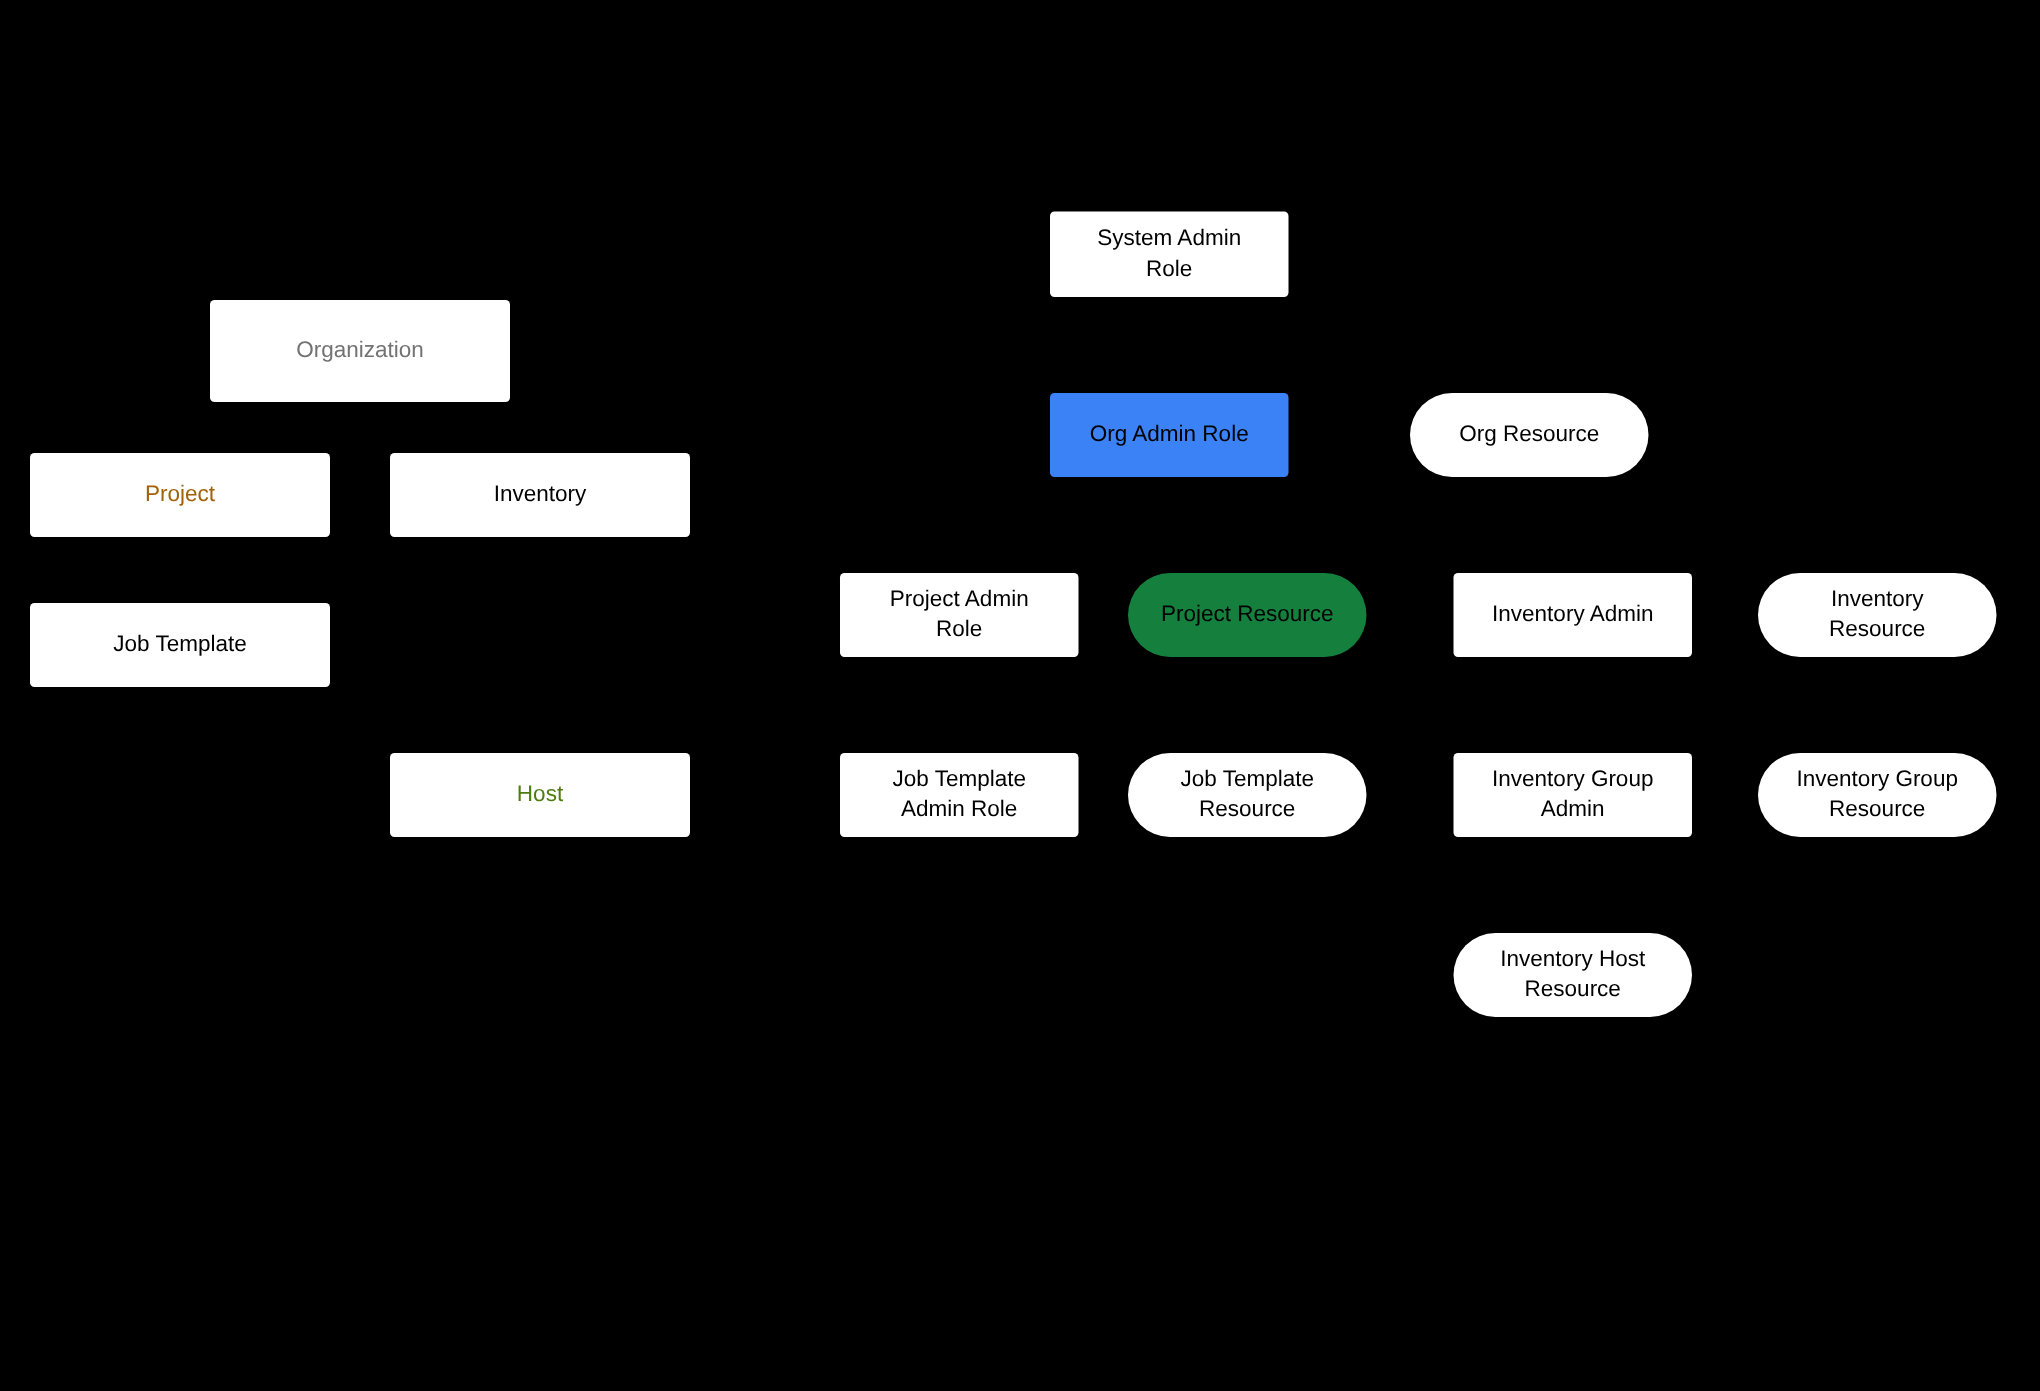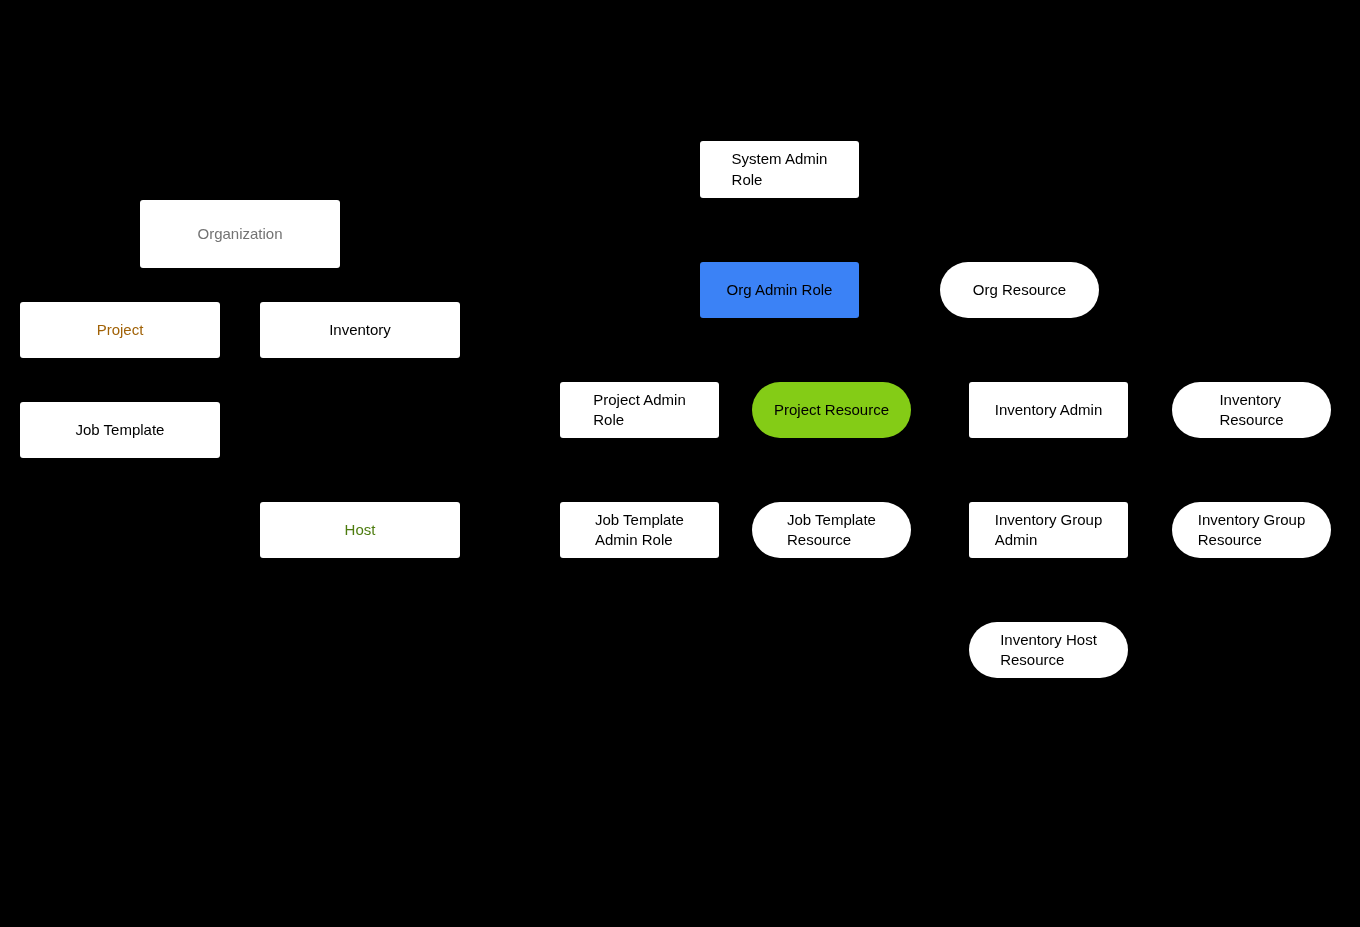--- a/index.html
+++ b/index.html
@@ -15,21 +15,21 @@
     overflow: hidden;
     font-family: "Liberation Sans", sans-serif;
   }
   .node {
     position: absolute;
     background: #ffffff;
     color: #000000;
     display: flex;
     align-items: center;
     justify-content: center;
-    text-align: left;
+    text-align: center;
     font-size: 15px;
     line-height: 1.35;
     box-sizing: border-box;
     padding: 2px 4px;
     white-space: pre-line;
   }
   .rect {
     border-radius: 3px;
   }
   .pill {
@@ -44,21 +44,21 @@
     <div class="node rect" style="left: 20px; top: 302px; width: 200px; height: 56px; background: rgb(255, 255, 255); color: #a16207;">Project</div>
     <div class="node rect" style="left: 260px; top: 302px; width: 200px; height: 56px; background: rgb(255, 255, 255); color: rgb(0, 0, 0);">Inventory</div>
     <div class="node rect" style="left: 20px; top: 402px; width: 200px; height: 56px; background: rgb(255, 255, 255); color: rgb(0, 0, 0);">Job Template</div>
     <div class="node rect" style="left: 260px; top: 502px; width: 200px; height: 56px; background: rgb(255, 255, 255); color: #4d7c0f;">Host</div>
     <div class="node rect" style="left: 700px; top: 141px; width: 159px; height: 57px; background: rgb(255, 255, 255); color: rgb(0, 0, 0);">System Admin
 Role</div>
     <div class="node rect" style="left: 700px; top: 262px; width: 159px; height: 56px; background: #3b82f6; color: rgb(0, 0, 0);">Org Admin Role</div>
     <div class="node pill" style="left: 940px; top: 262px; width: 159px; height: 56px; background: rgb(255, 255, 255); color: rgb(0, 0, 0);">Org Resource</div>
     <div class="node rect" style="left: 560px; top: 382px; width: 159px; height: 56px; background: rgb(255, 255, 255); color: rgb(0, 0, 0);">Project Admin
 Role</div>
-    <div class="node pill" style="left: 752px; top: 382px; width: 159px; height: 56px; background: #84cc16; color: rgb(0, 0, 0);">Project Resource</div>
+    <div class="node pill" style="left: 752px; top: 382px; width: 159px; height: 56px; background: #15803d; color: rgb(0, 0, 0);">Project Resource</div>
     <div class="node rect" style="left: 969px; top: 382px; width: 159px; height: 56px; background: rgb(255, 255, 255); color: rgb(0, 0, 0);">Inventory Admin</div>
     <div class="node pill" style="left: 1172px; top: 382px; width: 159px; height: 56px; background: rgb(255, 255, 255); color: rgb(0, 0, 0);">Inventory
 Resource</div>
     <div class="node rect" style="left: 560px; top: 502px; width: 159px; height: 56px; background: rgb(255, 255, 255); color: rgb(0, 0, 0);">Job Template
 Admin Role</div>
     <div class="node pill" style="left: 752px; top: 502px; width: 159px; height: 56px; background: rgb(255, 255, 255); color: rgb(0, 0, 0);">Job Template
 Resource</div>
     <div class="node rect" style="left: 969px; top: 502px; width: 159px; height: 56px; background: rgb(255, 255, 255); color: rgb(0, 0, 0);">Inventory Group
 Admin</div>
     <div class="node pill" style="left: 1172px; top: 502px; width: 159px; height: 56px; background: rgb(255, 255, 255); color: rgb(0, 0, 0);">Inventory Group

